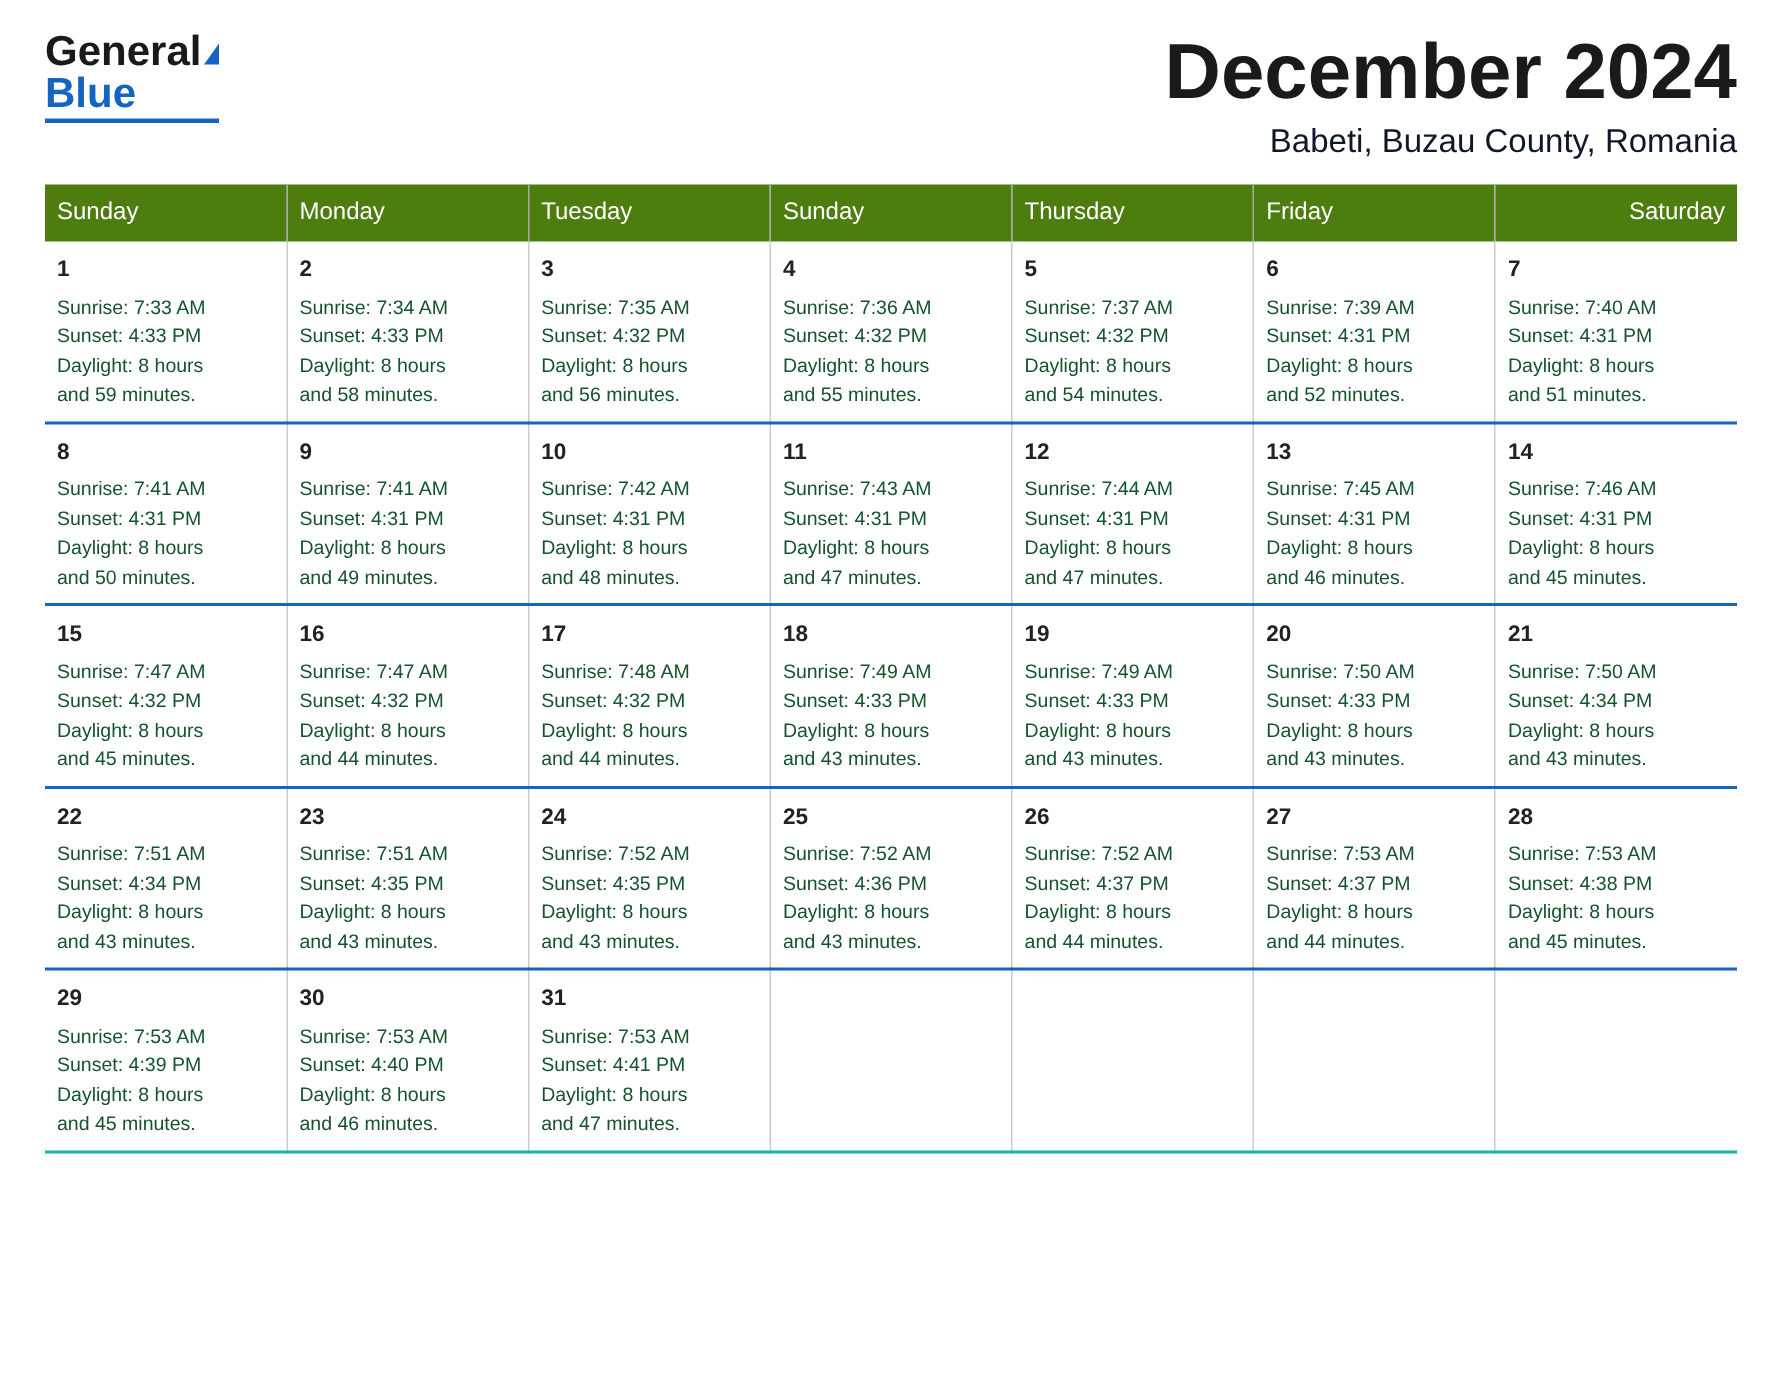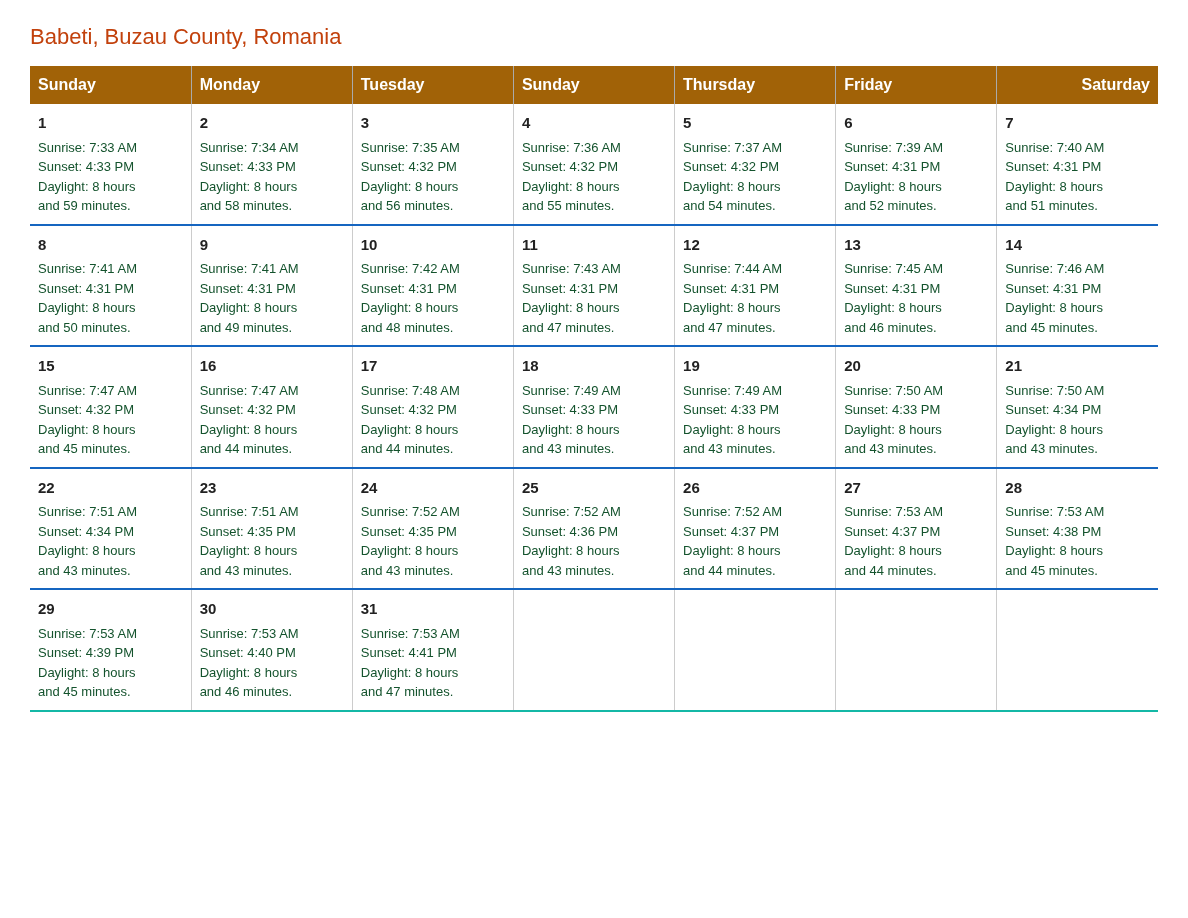--- a/index.html
+++ b/index.html
@@ -48,33 +48,33 @@
       text-align: right;
     }
     .month-title {
       font-size: 52px;
       font-weight: bold;
       color: #1a1a1a;
       line-height: 1.1;
     }
     .location-title {
       font-size: 22px;
-      color: #c2410c;
+      color: #0f172a;
       margin-top: 4px;
     }
     table {
       width: 100%;
       border-collapse: collapse;
       table-layout: fixed;
     }
     thead th {
-      background: #a16207;
+      background: #4d7c0f;
       color: #fff;
       font-size: 16px;
-      font-weight: bold;
+      font-weight: normal;
       padding: 10px 8px;
       text-align: left;
       border-right: 1px solid #aaa;
     }
     thead th:last-child { border-right: none; text-align: right; }
     tbody tr {
       border-bottom: 2px solid #1565c0;
     }
     tbody td {
       vertical-align: top;
@@ -98,21 +98,29 @@
     }
     tbody tr:last-child { border-bottom: 2px solid #14b8a6; }
     tbody td.empty {
       background: #fff;
     }
   </style>
 </head>
 <body>
 
 <div class="header">
+  <div class="logo">
+    <div class="logo-text">
+      <span class="logo-general">General</span><span class="logo-triangle"></span><br>
+      <span class="logo-blue">Blue</span>
+    </div>
+    <div class="logo-line"></div>
+  </div>
   <div class="title-section">
+    <div class="month-title">December 2024</div>
     <div class="location-title">Babeti, Buzau County, Romania</div>
   </div>
 </div>
 
 <table>
   <thead>
     <tr>
     <th>Sunday</th>
         <th>Monday</th>
         <th>Tuesday</th>

